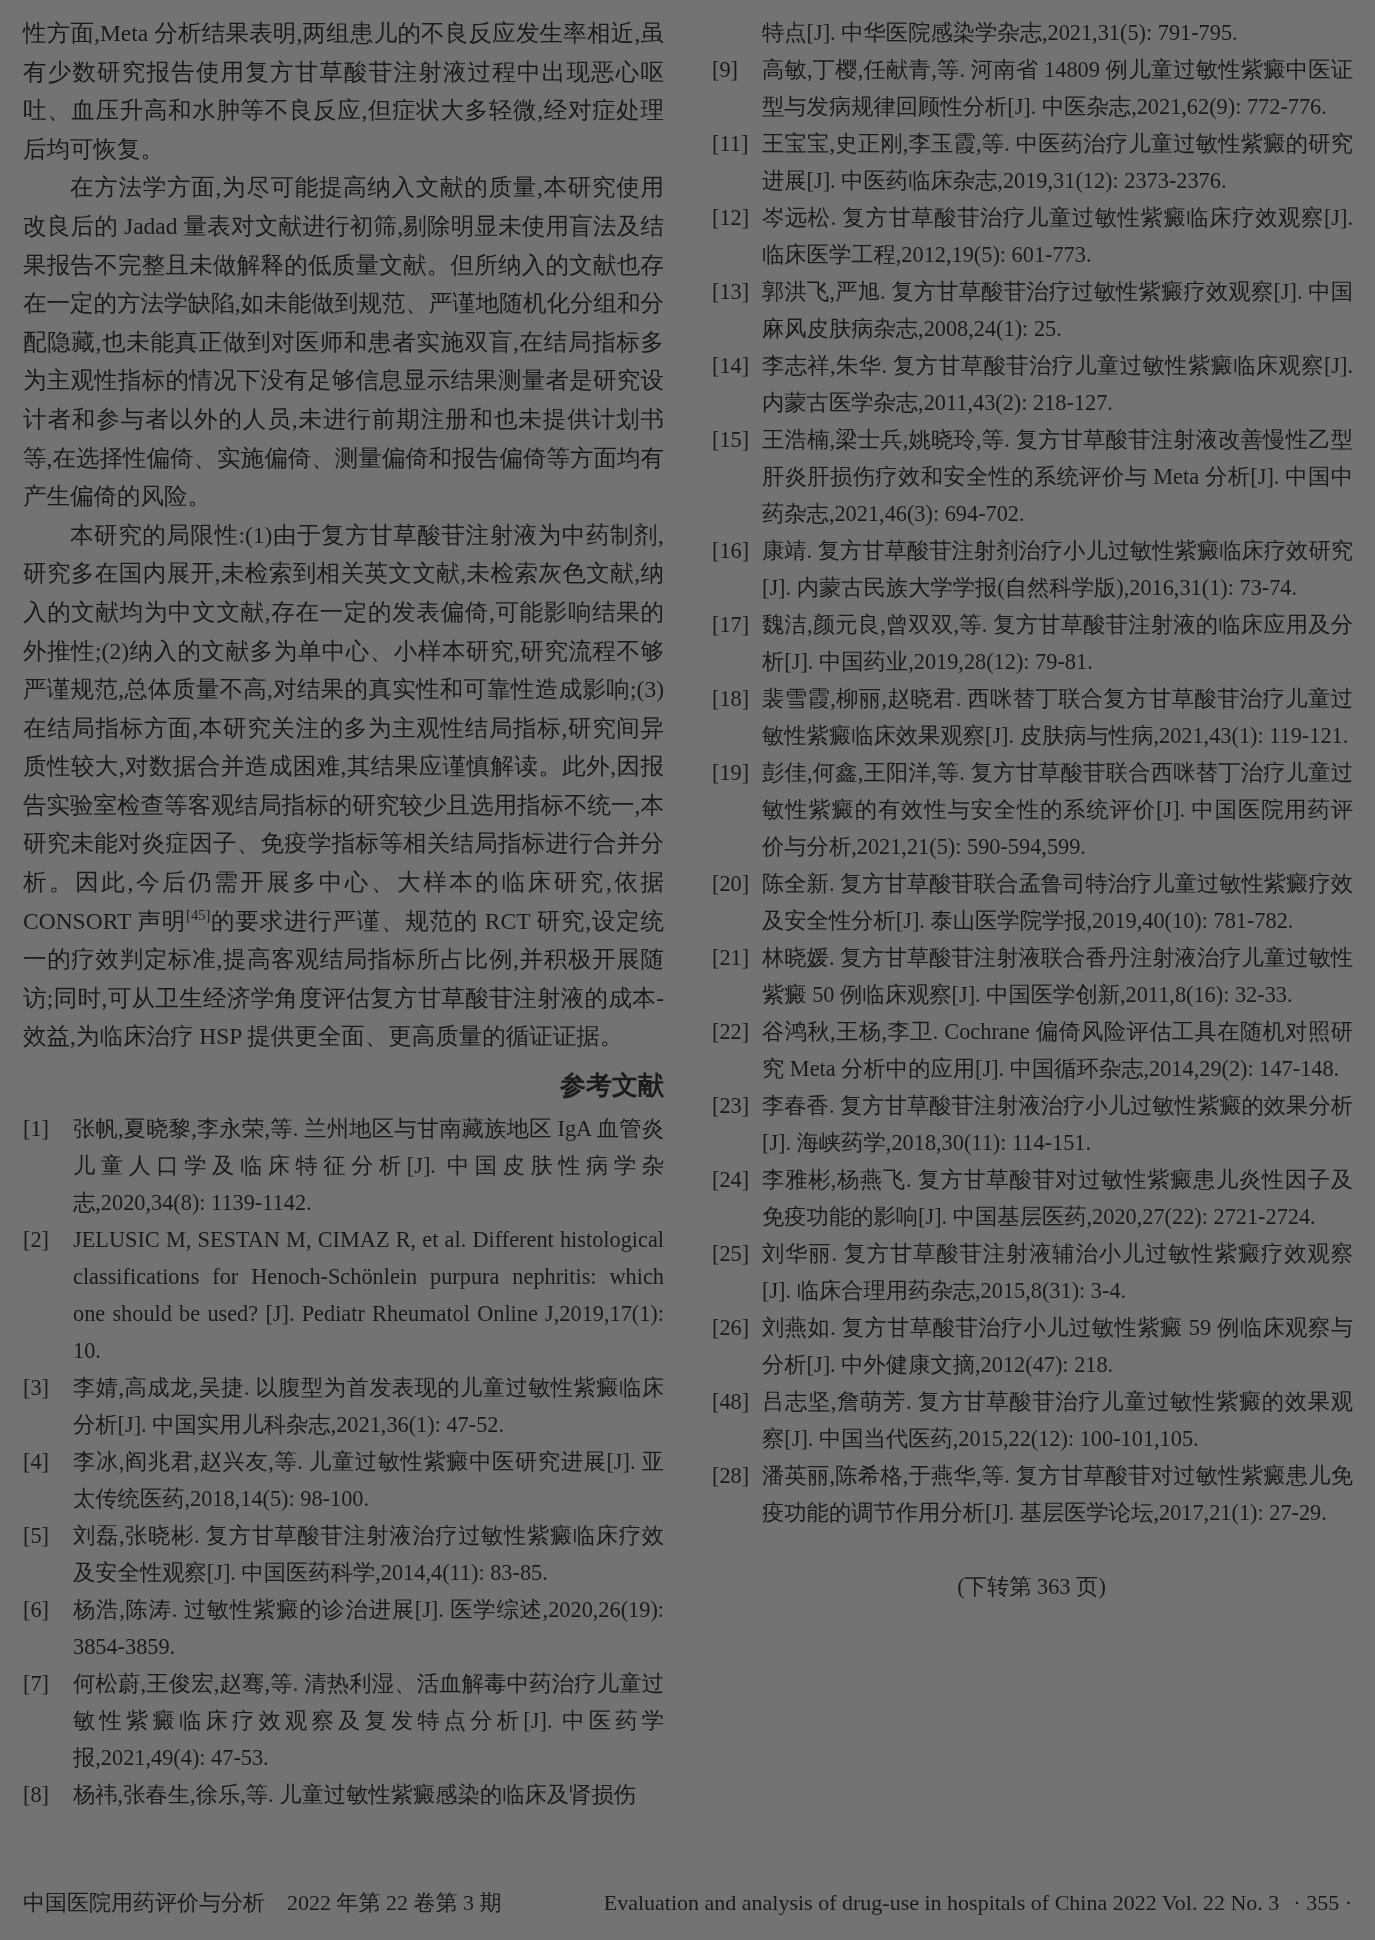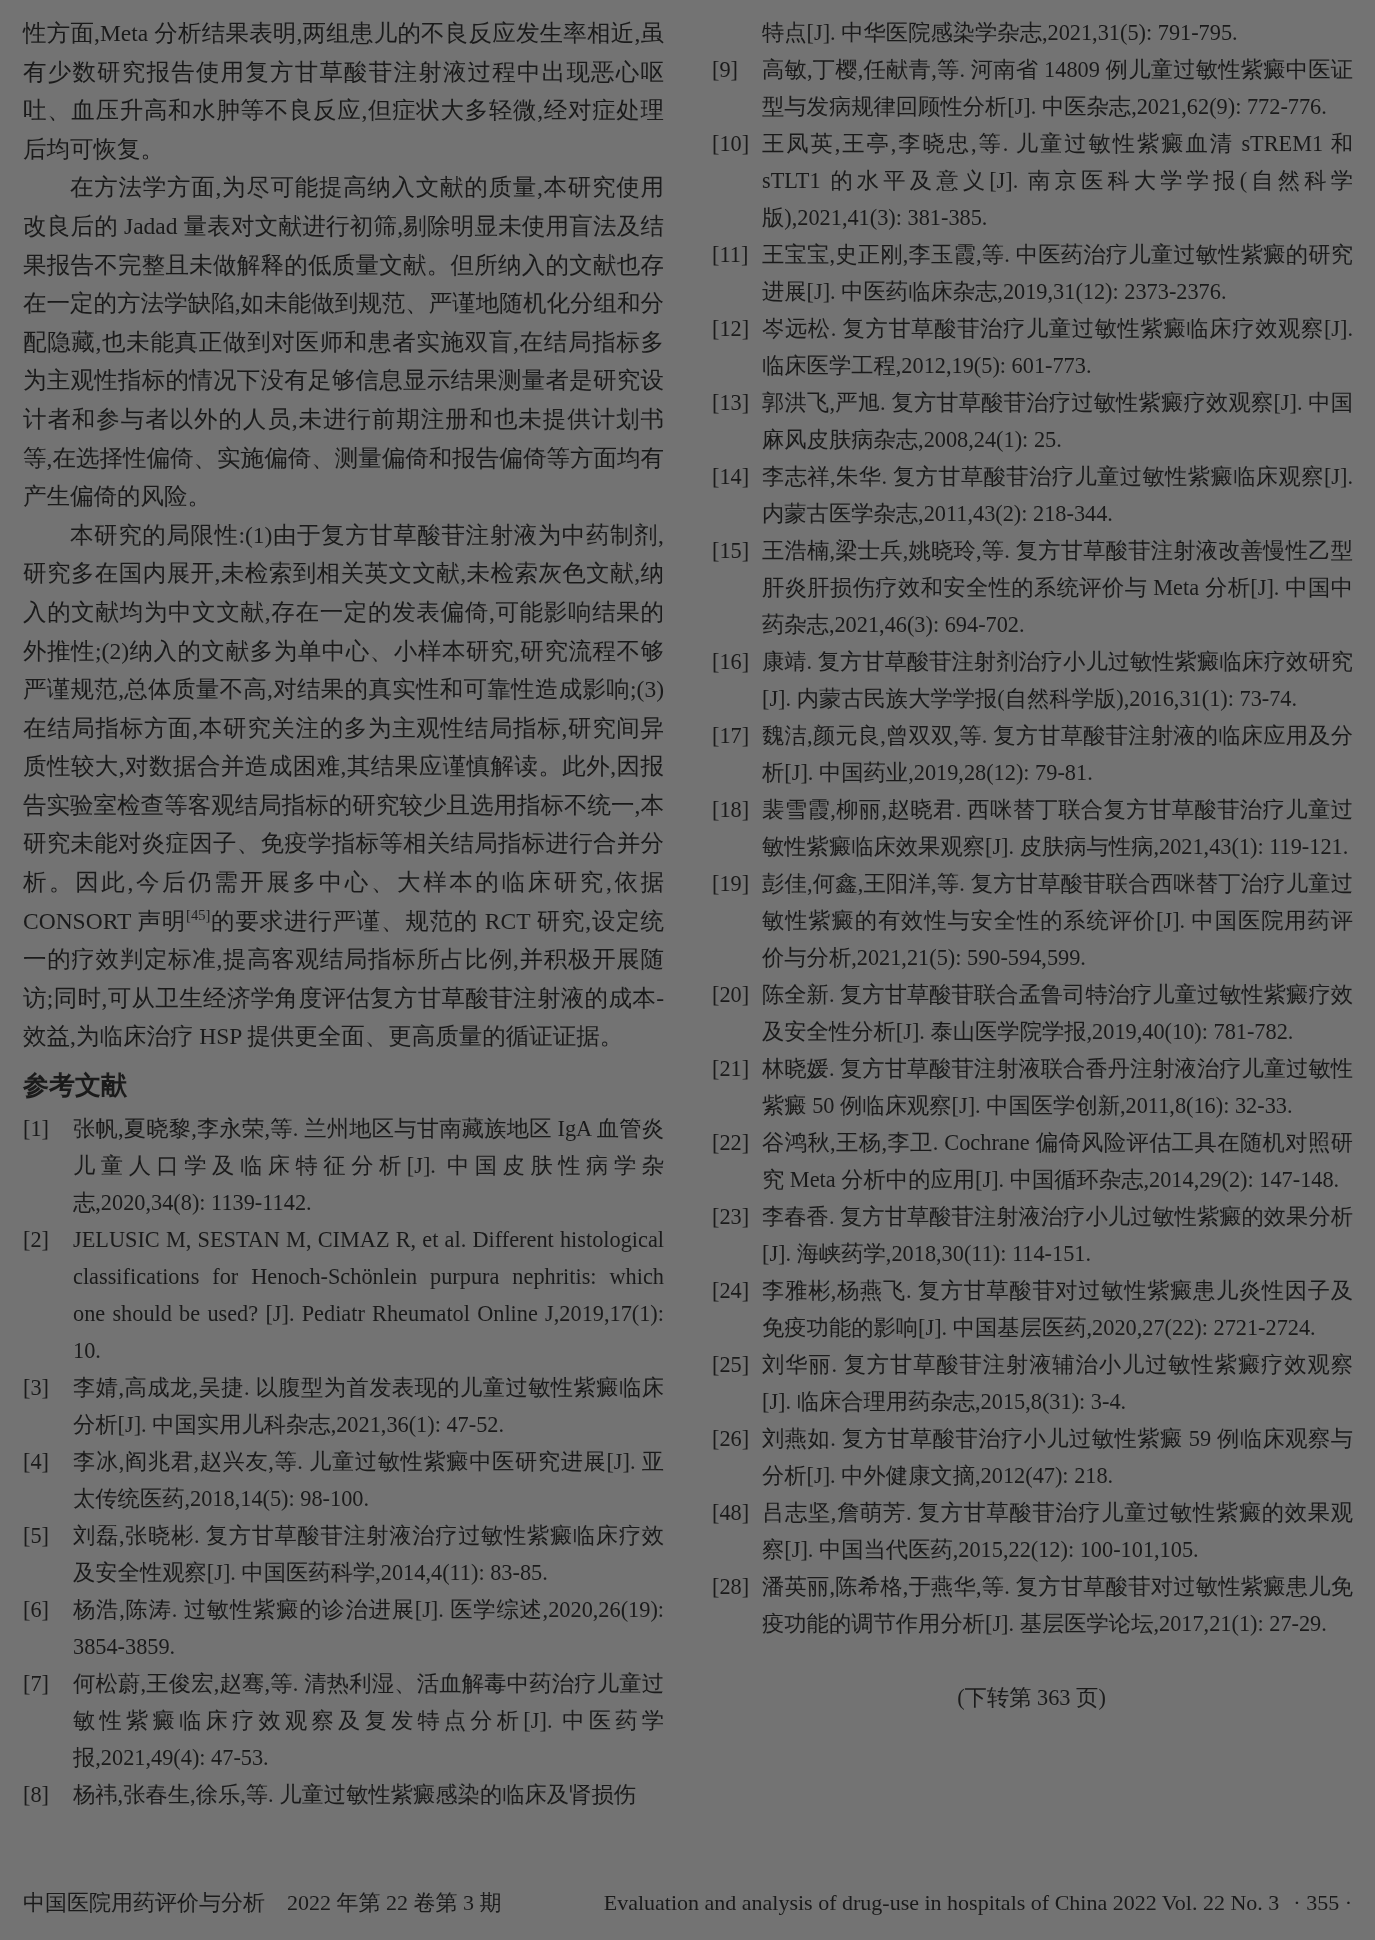--- a/index.html
+++ b/index.html
@@ -29,20 +29,21 @@
     line-height: 0;
     vertical-align: super;
   }
 
   .refs-heading {
     margin: 8px 0 4px 0;
     font-family: "Liberation Sans", "DejaVu Sans", sans-serif;
     font-weight: bold;
     font-size: 26px;
     line-height: 42px;
+    text-align: right;
   }
 
   .ref {
     display: flex;
     font-size: 22.3px;
     line-height: 37px;
   }
   .ref-label { flex: 0 0 50px; }
   .ref-text  { flex: 1 1 auto; text-align: justify; text-justify: inter-character; }
 
@@ -121,38 +122,34 @@
     <div id="refs-right">
         <div class="ref">
           <span class="ref-label"></span>
           <span class="ref-text">特点[J]. 中华医院感染学杂志,2021,31(5): 791-795.</span>
         </div>
         <div class="ref">
           <span class="ref-label">[9]</span>
           <span class="ref-text">高敏,丁樱,任献青,等. 河南省 14809 例儿童过敏性紫癜中医证型与发病规律回顾性分析[J]. 中医杂志,2021,62(9): 772-776.</span>
         </div>
         <div class="ref">
-          <span class="ref-label">[10]</span>
-          <span class="ref-text">王凤英,王亭,李晓忠,等. 儿童过敏性紫癜血清 sTREM1 和 sTLT1 的水平及意义[J]. 南京医科大学学报(自然科学版),2021,41(3): 381-385.</span>
-        </div>
-        <div class="ref">
           <span class="ref-label">[11]</span>
           <span class="ref-text">王宝宝,史正刚,李玉霞,等. 中医药治疗儿童过敏性紫癜的研究进展[J]. 中医药临床杂志,2019,31(12): 2373-2376.</span>
         </div>
         <div class="ref">
           <span class="ref-label">[12]</span>
           <span class="ref-text">岑远松. 复方甘草酸苷治疗儿童过敏性紫癜临床疗效观察[J]. 临床医学工程,2012,19(5): 601-773.</span>
         </div>
         <div class="ref">
           <span class="ref-label">[13]</span>
           <span class="ref-text">郭洪飞,严旭. 复方甘草酸苷治疗过敏性紫癜疗效观察[J]. 中国麻风皮肤病杂志,2008,24(1): 25.</span>
         </div>
         <div class="ref">
           <span class="ref-label">[14]</span>
-          <span class="ref-text">李志祥,朱华. 复方甘草酸苷治疗儿童过敏性紫癜临床观察[J]. 内蒙古医学杂志,2011,43(2): 218-344.</span>
+          <span class="ref-text">李志祥,朱华. 复方甘草酸苷治疗儿童过敏性紫癜临床观察[J]. 内蒙古医学杂志,2011,43(2): 218-127.</span>
         </div>
         <div class="ref">
           <span class="ref-label">[15]</span>
           <span class="ref-text">王浩楠,梁士兵,姚晓玲,等. 复方甘草酸苷注射液改善慢性乙型肝炎肝损伤疗效和安全性的系统评价与 Meta 分析[J]. 中国中药杂志,2021,46(3): 694-702.</span>
         </div>
         <div class="ref">
           <span class="ref-label">[16]</span>
           <span class="ref-text">康靖. 复方甘草酸苷注射剂治疗小儿过敏性紫癜临床疗效研究[J]. 内蒙古民族大学学报(自然科学版),2016,31(1): 73-74.</span>
         </div>
         <div class="ref">

